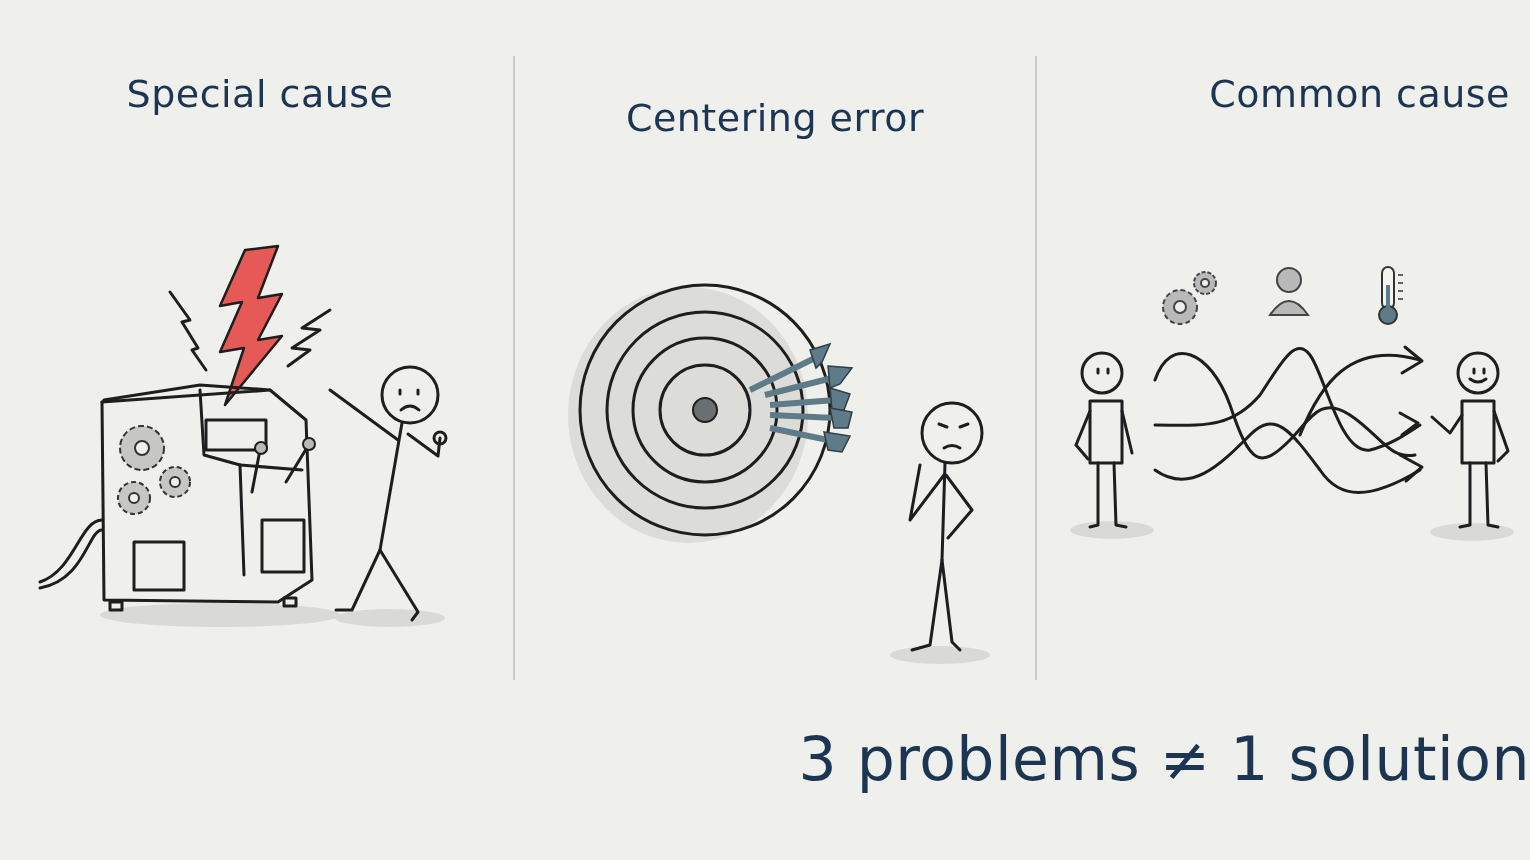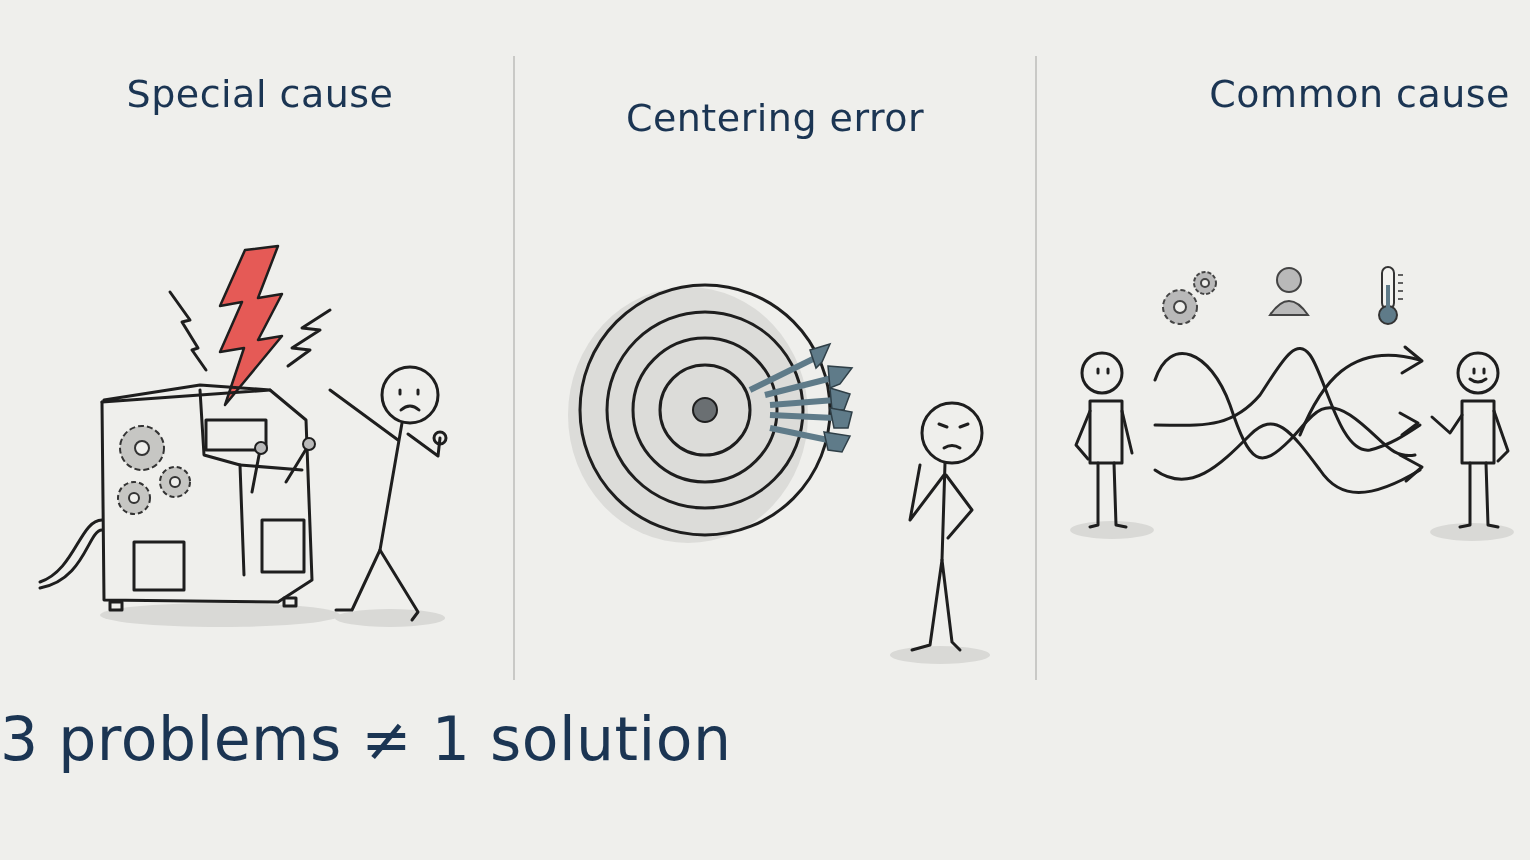--- a/index.html
+++ b/index.html
@@ -15,22 +15,22 @@
       background: #c9c9c6;
     }
     .panel-title {
       position: absolute; top: 72px;
       font-size: 38px; letter-spacing: 0.5px;
       color: #1b3553; white-space: nowrap;
       text-align: center;
     }
     .illustration { position: absolute; }
     .caption {
-      position: absolute; top: 704px; left: 0; width: 1530px;
-      text-align: left; font-size: 60px; color: #1b3553;
+      position: absolute; top: 724px; left: 0; width: 1530px;
+      text-align: right; font-size: 60px; color: #1b3553;
       letter-spacing: 0.5px;
     }
     svg .ink { fill: none; stroke: #1e1e1e; stroke-width: 3; stroke-linecap: round; stroke-linejoin: round; }
     svg .shadow { fill: #d9d9d6; stroke: none; }
   </style>
 </head>
 <body>
 
 <div class="divider" style="left:513px;"></div>
 <div class="divider" style="left:1035px;"></div>

